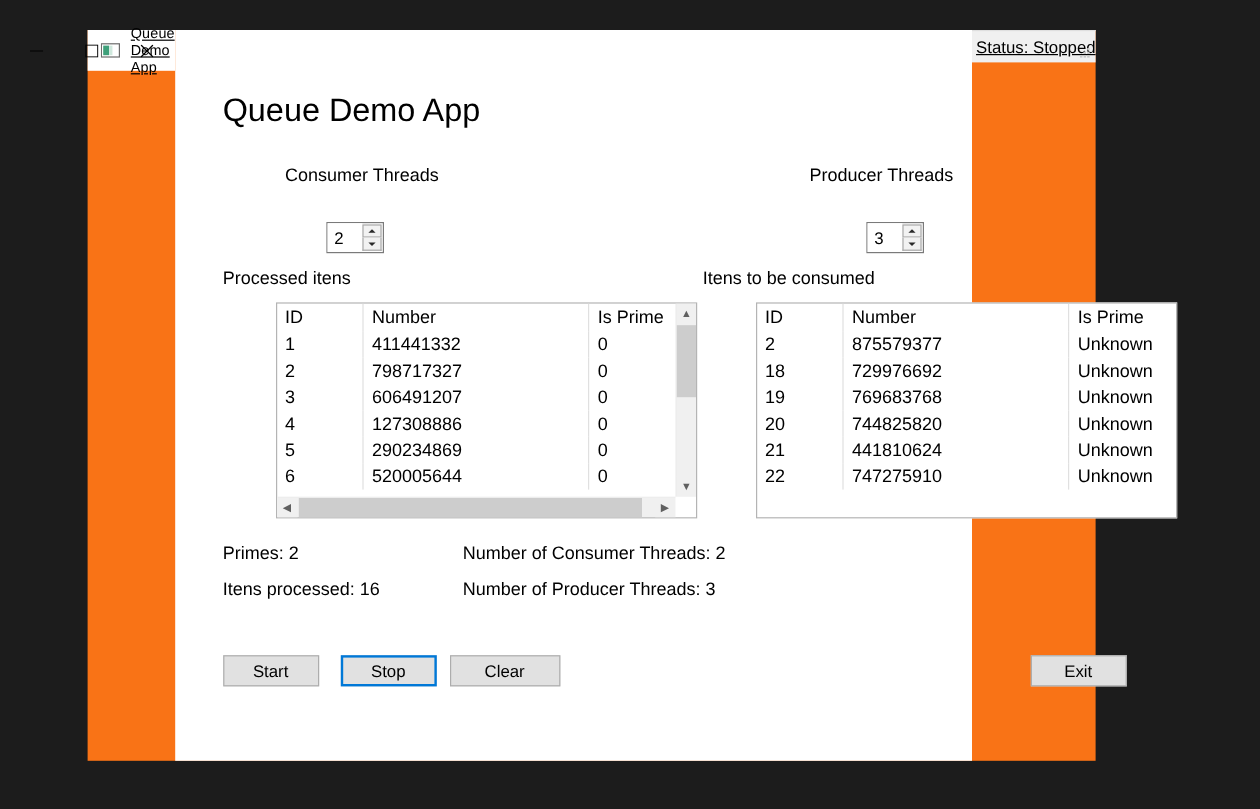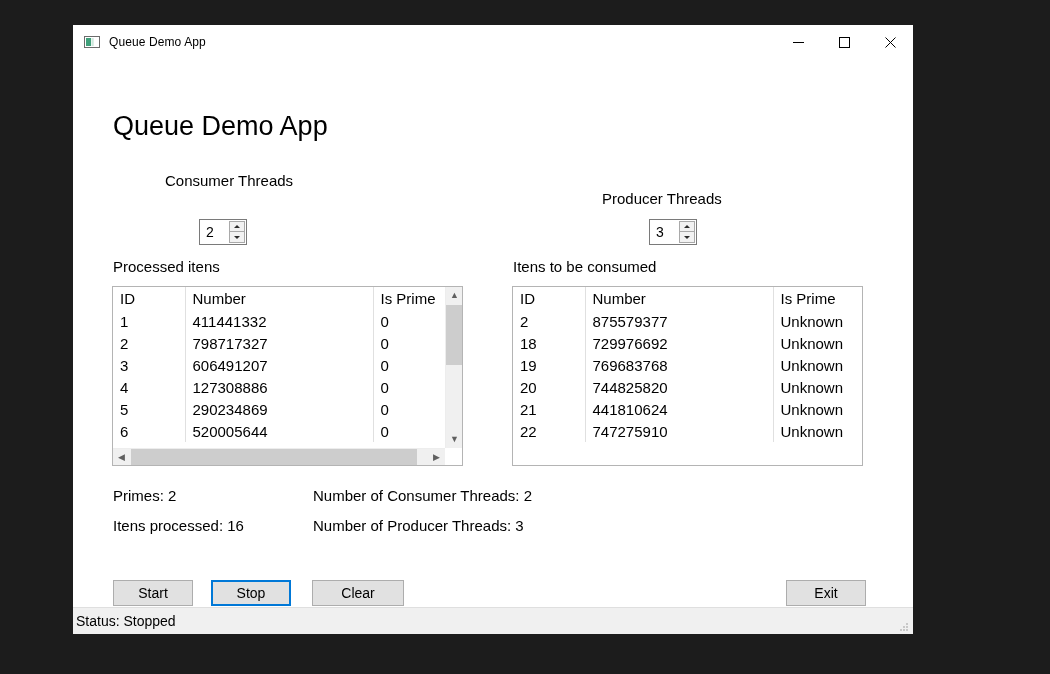--- a/index.html
+++ b/index.html
@@ -17,21 +17,22 @@
   
   .window {
     position: absolute;
     left: 73px;
     top: 25px;
     width: 840px;
     height: 609px;
     background: #f97316;
     box-sizing: border-box;
     display: flex;
-    flex-direction: column;
+    flex-direction: row;
+    text-decoration: underline;
   }
 
   
   .titlebar {
     height: 34px;
     flex: 0 0 34px;
     background: #ffffff;
     display: flex;
     align-items: center;
     position: relative;
@@ -81,21 +82,21 @@
     white-space: nowrap;
   }
 
   .thread-label {
     position: absolute;
     font-size: 15px;
     color: #000;
     white-space: nowrap;
   }
   .label-consumer { left: 80px;  top: 113px; margin-left: 12px; }
-  .label-producer { left: 529px; top: 131px; }
+  .label-producer { left: 529px; top: 113px; }
 
   
   .spinner {
     position: absolute;
     width: 48px;
     height: 26px;
     border: 1px solid #7a7a7a;
     background: #ffffff;
     box-sizing: border-box;
     display: flex;
@@ -156,20 +157,21 @@
   .cap-left  { left: 40px;  top: 199px; }
   .cap-right { left: 440px; top: 199px; }
 
   
   .grid {
     position: absolute;
     border: 1px solid #b4b4b4;
     background: #ffffff;
     box-sizing: border-box;
     overflow: hidden;
+    margin-left: 45px;
   }
   .grid-left  { left: 39px;  top: 227px; width: 351px; height: 180px; }
   .grid-right { left: 439px; top: 227px; width: 351px; height: 180px; }
 
   .grid-body {
     position: absolute;
     left: 0; top: 0;
     right: 0; bottom: 0;
   }
   .grid-left .grid-body  { right: 17px; bottom: 17px; }
@@ -269,21 +271,21 @@
     align-items: center;
     justify-content: center;
     padding: 0;
     cursor: default;
   }
   .btn.focused {
     border: 2px solid #0078d7;
   }
   .btn-start { left: 40px;  top: 521px; width: 80px; }
   .btn-stop  { left: 138px; top: 521px; width: 80px; }
-  .btn-clear { left: 239px; top: 521px; width: 92px; }
+  .btn-clear { left: 229px; top: 521px; width: 92px; }
   .btn-exit  { left: 713px; top: 521px; width: 80px; }
 
   
   .statusbar {
     flex: 0 0 26px;
     height: 26px;
     background: #f0f0f0;
     border-top: 1px solid #dfdfdf;
     position: relative;
     display: flex;

